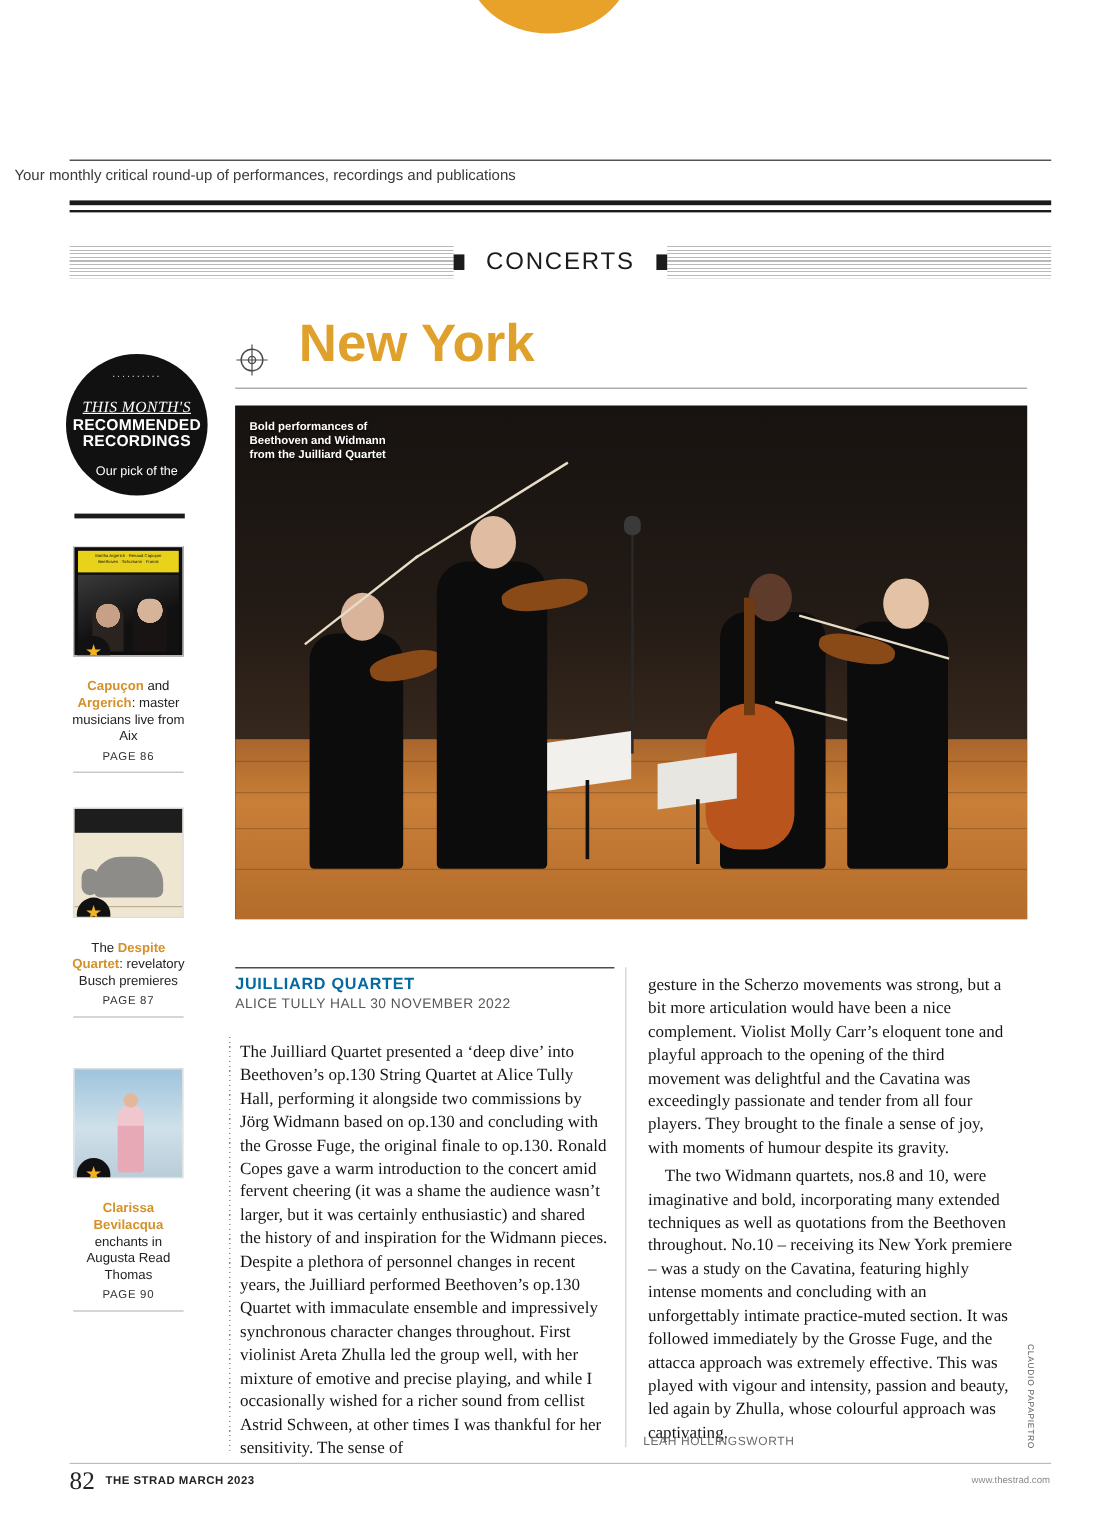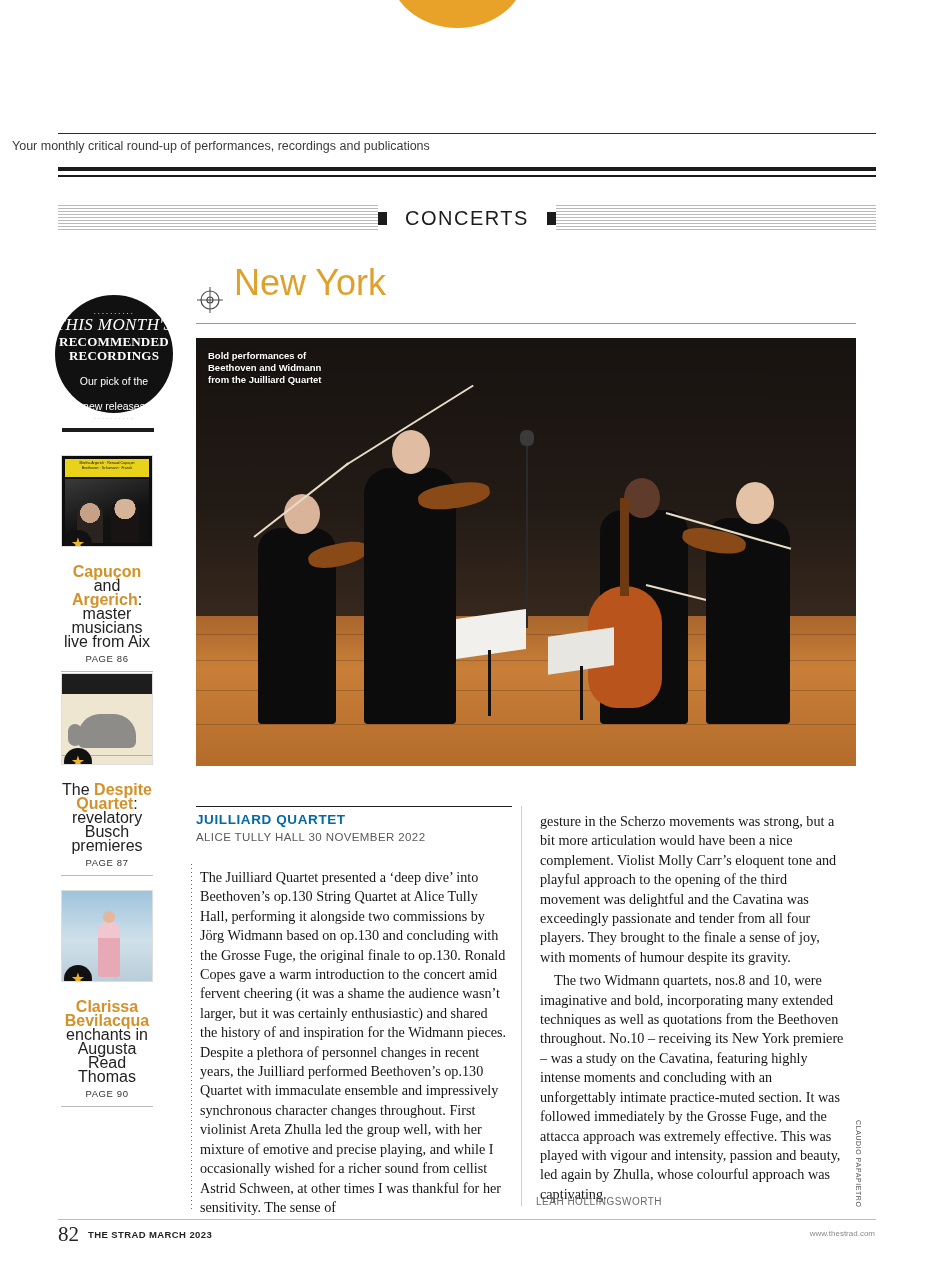--- a/index.html
+++ b/index.html
@@ -131,26 +131,27 @@
   }
   .badge-dots {
     font-size: 9px;
     letter-spacing: 1.6px;
     color: #cfcfcf;
     line-height: 8px;
   }
   .badge-l1 {
     font-family: "Liberation Serif", serif;
     font-style: italic;
-    font-size: 17px;
+    font-size: 13px;
     letter-spacing: 0.4px;
-    margin-top: 0;
+    margin-top: 16px;
+    text-decoration: underline;
   }
   .badge-l2 {
-    font-family: Liberation Serif, serif;
+    font-family: Liberation Sans, sans-serif;
     font-weight: bold;
     font-size: 13px;
     line-height: 14px;
     letter-spacing: 0.2px;
   }
   .badge-l3 {
     font-size: 10.5px;
     line-height: 12.5px;
     margin-top: 12px;
   }
@@ -183,21 +184,21 @@
     background: #111;
     display: flex;
     align-items: center;
     justify-content: center;
     color: #f0b323;
     font-size: 16px;
     line-height: 1;
     z-index: 3;
   }
   .rec-caption {
-    font-size: 16px;
+    font-size: 11px;
     line-height: 14px;
     color: #222;
     margin-top: 18px;
   }
   .rec-caption .hl { color: #d4912a; font-weight: bold; }
   .rec-page {
     font-size: 9.5px;
     letter-spacing: 0.6px;
     color: #333;
     margin-top: 4px;
@@ -251,25 +252,25 @@
     border-radius: 10px 10px 3px 3px;
   }
   .cover-c .fig:after {
     content:''; position:absolute; left: 5px; top: -10px; width: 12px; height: 12px;
     background:#e4b79c; border-radius:50%;
   }
 
   
   .city-title {
     position: absolute;
-    left: 234px;
+    left: 249px;
     top: 262px;
-    font-size: 36px;
+    font-size: 44px;
     color: #e0a02c;
-    font-weight: normal;
+    font-weight: bold;
     letter-spacing: 0px;
   }
   .target-icon {
     position: absolute;
     left: 196px;
     top: 286px;
     width: 28px;
     height: 28px;
   }
   .main-rule {

